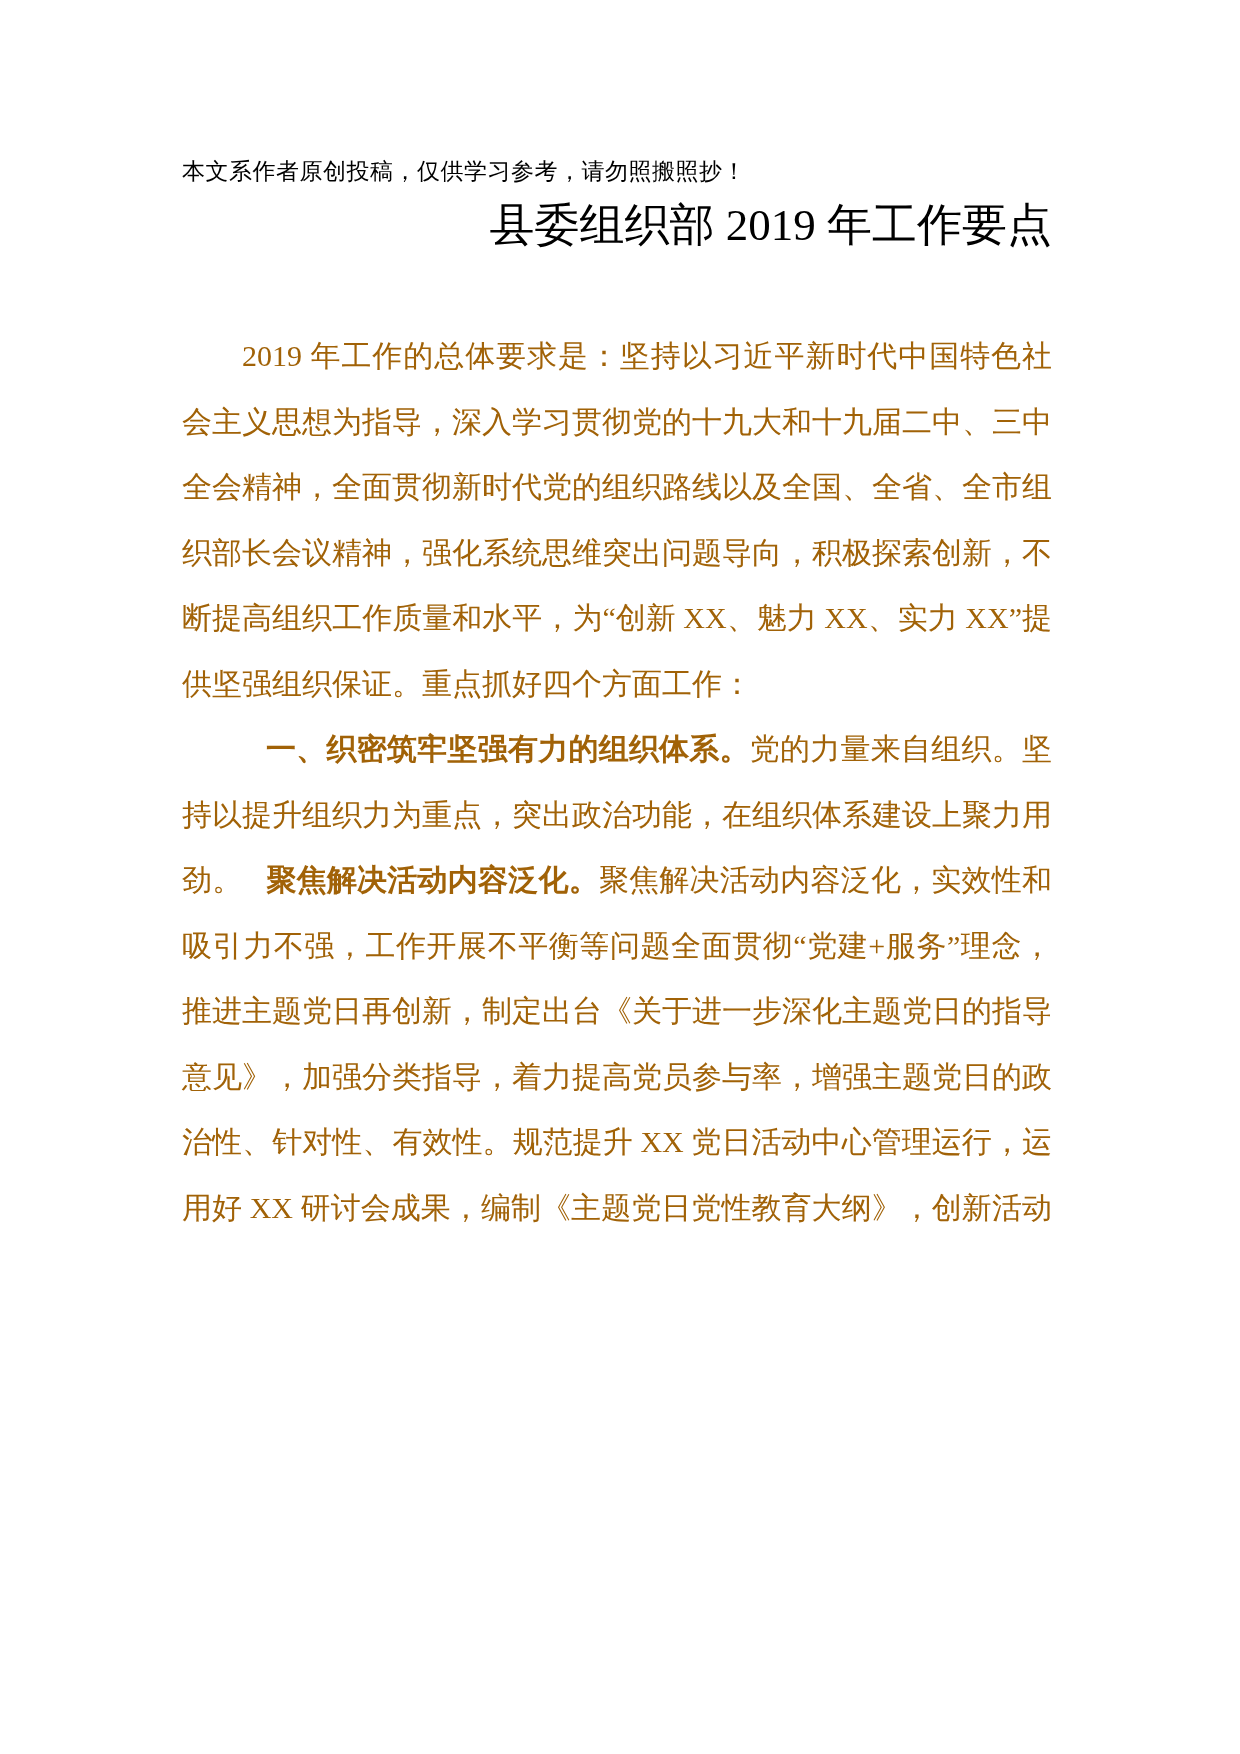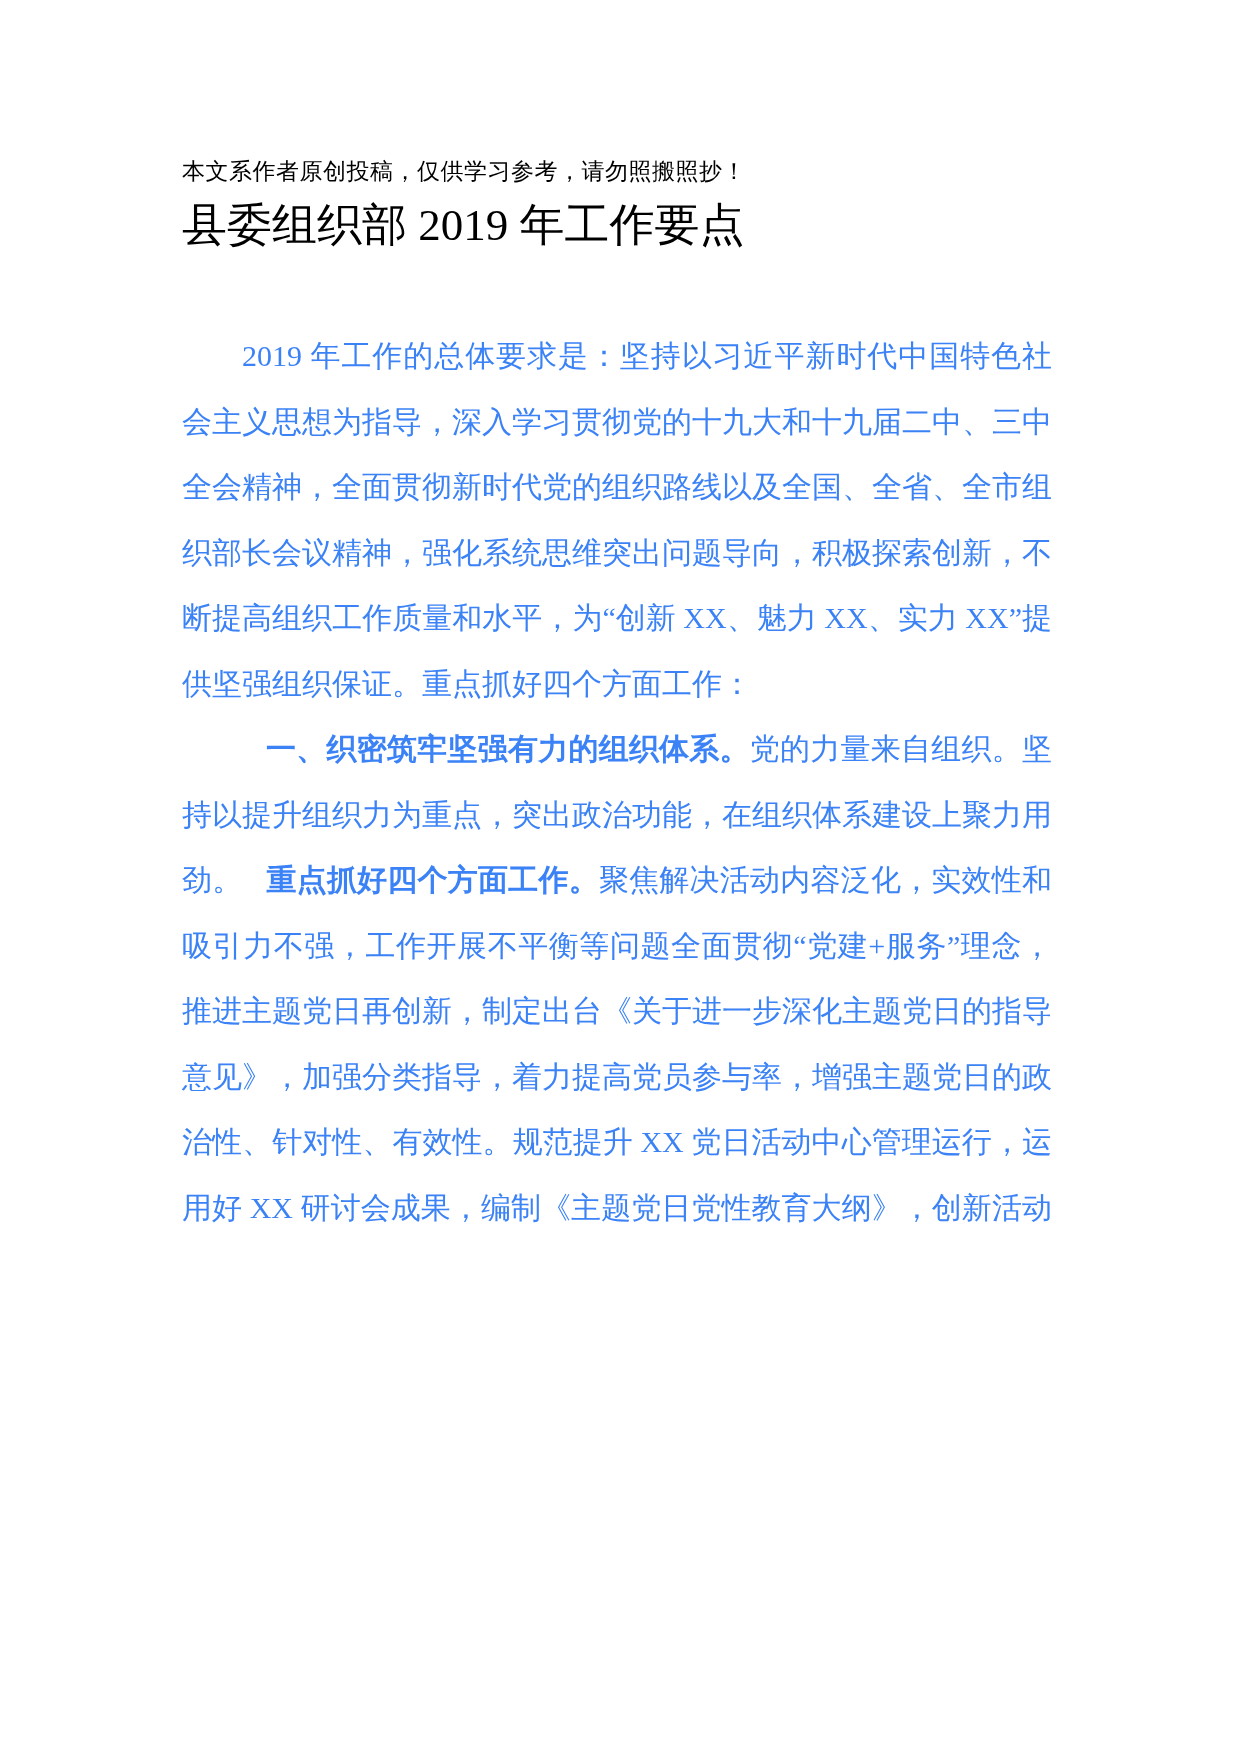--- a/index.html
+++ b/index.html
@@ -27,36 +27,36 @@
     line-height: 30px;
     color: #000000;
     letter-spacing: 0.5px;
   }
   .title {
     margin: 8px 0 0 0;
     font-family: "Liberation Serif", "DejaVu Serif", serif;
     font-weight: 400;
     font-size: 45px;
     line-height: 62px;
-    text-align: left;
+    text-align: right;
     color: #000000;
     white-space: nowrap;
   }
   .body-text {
     margin-top: 67px;
   }
   .para {
     margin: 0;
     font-family: "Liberation Serif", "DejaVu Serif", serif;
     font-size: 30px;
     line-height: 65.5px;
     text-align: justify;
     text-justify: inter-ideograph;
     text-indent: 60px;
-    color: #3b82f6;
+    color: #a16207;
     word-break: break-all;
   }
   .para b {
     font-weight: 700;
     margin-left: 24px;
   }
 </style>
 </head>
 <body>
 
@@ -64,17 +64,17 @@
   <div class="content">
 
     <p class="disclaimer">本文系作者原创投稿，仅供学习参考，请勿照搬照抄！</p>
 
     <h1 class="title">县委组织部 2019 年工作要点</h1>
 
     <div class="body-text">
 
       <p class="para"><span>2019 年工作的总体要求是：坚持以习近平新时代中国特色社会主义思想为指导，深入学习贯彻党的十九大和十九届二中、三中全会精神，全面贯彻新时代党的组织路线以及全国、全省、全市组织部长会议精神，强化系统思维突出问题导向，积极探索创新，不断提高组织工作质量和水平，为“创新 XX、魅力 XX、实力 XX”提供坚强组织保证。重点抓好四个方面工作：</span></p>
 
-      <p class="para"><b>一、织密筑牢坚强有力的组织体系。</b><span>党的力量来自组织。坚持以提升组织力为重点，突出政治功能，在组织体系建设上聚力用劲。</span><b>重点抓好四个方面工作。</b><span>聚焦解决活动内容泛化，实效性和吸引力不强，工作开展不平衡等问题全面贯彻“党建+服务”理念，推进主题党日再创新，制定出台《关于进一步深化主题党日的指导意见》，加强分类指导，着力提高党员参与率，增强主题党日的政治性、针对性、有效性。规范提升 XX 党日活动中心管理运行，运用好 XX 研讨会成果，编制《主题党日党性教育大纲》，创新活动方式，完善活动内容，切实增强党性教育庄重感、仪式感，打造最好的“红色殿堂”。对上承接 XX 党性教育基地，对下用好 XX 同志纪念馆、XX 社区村史馆、XX 红色</span></p>
+      <p class="para"><b>一、织密筑牢坚强有力的组织体系。</b><span>党的力量来自组织。坚持以提升组织力为重点，突出政治功能，在组织体系建设上聚力用劲。</span><b>聚焦解决活动内容泛化。</b><span>聚焦解决活动内容泛化，实效性和吸引力不强，工作开展不平衡等问题全面贯彻“党建+服务”理念，推进主题党日再创新，制定出台《关于进一步深化主题党日的指导意见》，加强分类指导，着力提高党员参与率，增强主题党日的政治性、针对性、有效性。规范提升 XX 党日活动中心管理运行，运用好 XX 研讨会成果，编制《主题党日党性教育大纲》，创新活动方式，完善活动内容，切实增强党性教育庄重感、仪式感，打造最好的“红色殿堂”。对上承接 XX 党性教育基地，对下用好 XX 同志纪念馆、XX 社区村史馆、XX 红色</span></p>
 
     </div>
   </div>
 </div>
 
 </body></html>

